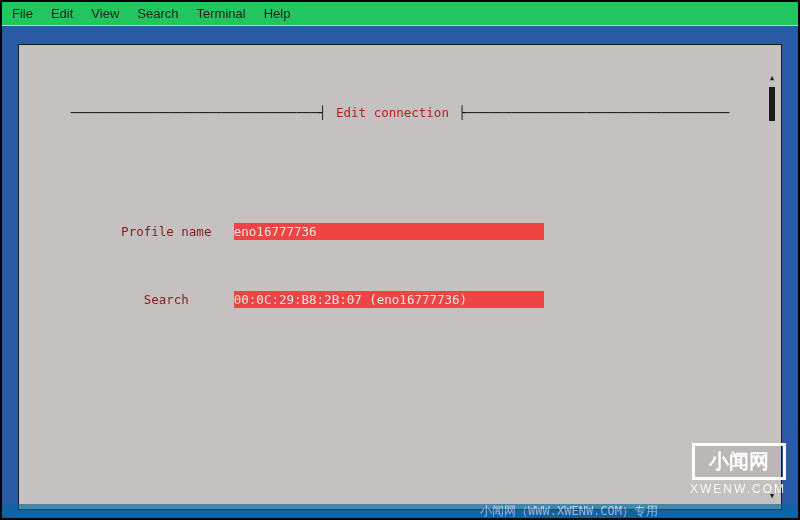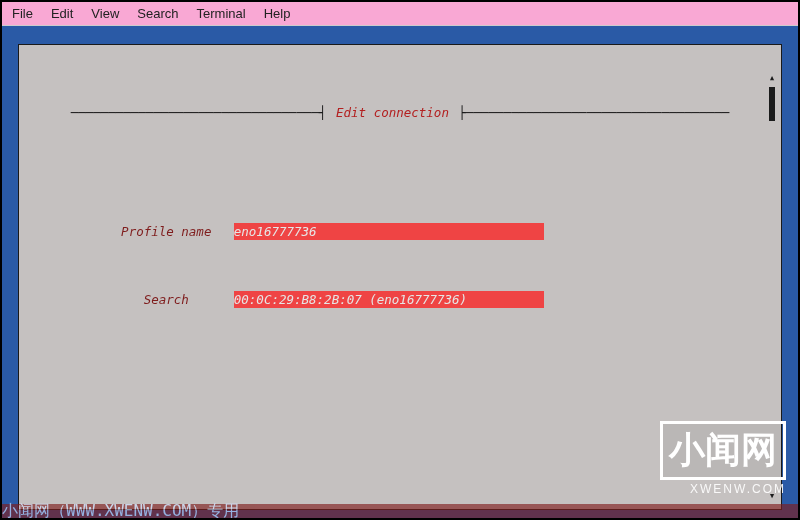--- a/index.html
+++ b/index.html
@@ -9,21 +9,21 @@
     background:#e8e8e6;
     font-family: sans-serif;
     font-size:13px;
     overflow:hidden;
     position:relative;
     border:2px solid #000;
   }
   .menubar {
     display:flex; gap:18px;
     padding:4px 10px;
-    background:#f9a8d4;
+    background:#22c55e;
     border-bottom:1px solid #ccc;
     height:24px;
     align-items:center;
     color:#222;
   }
   .menubar span { cursor:default; }
   .terminal-wrap {
     background:#2a5aa6;
     padding:18px 16px 8px 16px;
     height:calc(100% - 24px);
@@ -73,33 +73,33 @@
   .scrolltrack .thumb {
     position:absolute; left:2px; right:2px; top:14px; height:34px;
     background:#1b1b1b;
   }
   .watermark {
     position:absolute; right:12px; bottom:22px;
     color:#fff; font-family:sans-serif;
     pointer-events:none; text-align:right;
   }
   .watermark .box {
-    border:3px solid #fff; padding:2px 6px;
-    font-size:36px; font-weight:700; display:inline-block;
+    border:3px solid #fff; padding:2px 14px;
+    font-size:20px; font-weight:700; display:inline-block;
     background:rgba(0,0,0,0.05);
   }
   .watermark .sub { font-size:12px; letter-spacing:2px; margin-top:2px; opacity:.9; }
   .footer-ad {
     position:absolute; left:0; right:0; bottom:0;
-    height:14px; background:#7f1d1d; color:#cfe0ff;
-    font-family:"DejaVu Sans Mono",monospace; font-size:16px;
-    padding-right:140px; line-height:14px;
+    height:14px; background:#0369a1; color:#cfe0ff;
+    font-family:"DejaVu Sans Mono",monospace; font-size:12px;
+    text-align:right; padding-right:140px; line-height:14px;
     opacity:.65;
   }
-  .row { white-space:pre;font-style:italic; }
+  .row { white-space:pre; }
 </style>
 </head>
 <body>
 
 <div class="menubar">
   <span>File</span>
   <span>Edit</span>
   <span>View</span>
   <span>Search</span>
   <span>Terminal</span>

